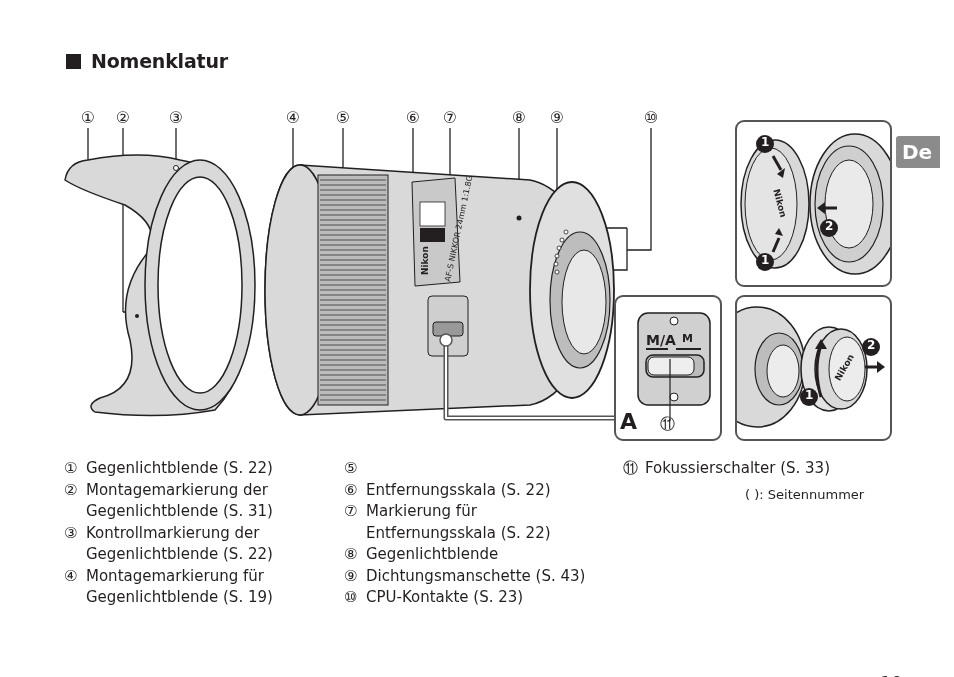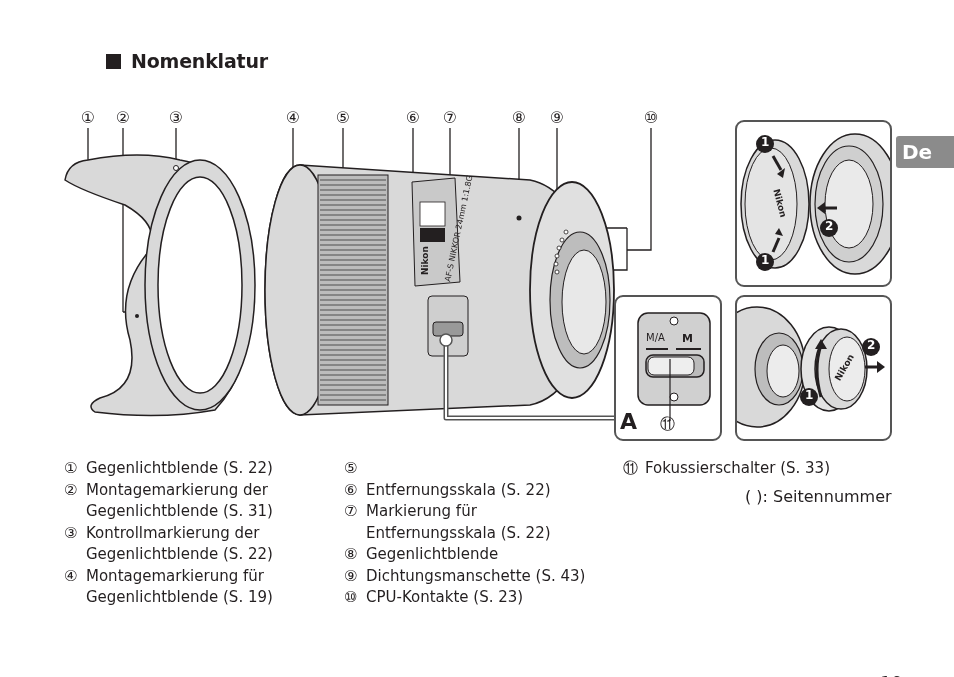--- a/index.html
+++ b/index.html
@@ -1,32 +1,32 @@
 <!DOCTYPE html>
 <html><head>
 <meta charset="utf-8">
 <style>
   html, body { margin:0; padding:0; background:#ffffff; }
   body { width:954px; height:677px; position:relative; overflow:hidden;
          font-family:"DejaVu Sans", "Liberation Sans", sans-serif; color:#231f20; }
-  .heading { position:absolute; left:66px; top:50px; font-size:19px; font-weight:bold; letter-spacing:-0.2px; display:flex; align-items:center;margin-left:40px; }
+  .heading { position:absolute; left:66px; top:50px; font-size:19px; font-weight:bold; letter-spacing:-0.2px; display:flex; align-items:center; }
   .heading .sq { display:inline-block; width:15px; height:15px; background:#231f20; margin-right:10px; }
-  .lang-tab { position:absolute; left:896px; top:136px; width:58px; height:32px; background:#8b8b8b; border-radius:3px 0 0 3px;
+  .lang-tab { position:absolute; left:896px; top:136px; width:44px; height:32px; background:#8b8b8b; border-radius:3px 0 0 3px;
               color:#fff; font-size:20px; font-weight:bold; line-height:32px; padding-left:6px; box-sizing:border-box; }
   .callouts { position:absolute; top:108px; left:0; width:954px; height:22px; }
   .callout-num { position:absolute; font-size:16px; font-family:"DejaVu Sans", sans-serif; color:#231f20; transform:translateX(-50%); }
   svg.illus { position:absolute; left:0; top:0; }
   .list { position:absolute; font-size:15px; line-height:21.5px; color:#231f20; }
   .list .item { display:flex; }
   .list .num { width:22px; flex:0 0 22px; font-size:15px; }
   .list .txt { white-space:pre-line; }
   .list-a { left:64px; top:458px; width:260px; }
   .list-b { left:344px; top:458px; width:270px; }
   .list-c { left:623px; top:458px; width:280px; }
-  .legend-note { position:absolute; left:745px; top:487px; font-size:16px; }
+  .legend-note { position:absolute; left:745px; top:487px; font-size:13px; }
   .page-num { position:absolute; left:880px; top:624px; font-size:18px;margin-top:48px; }
   .box { position:absolute; border:2px solid #555; border-radius:9px; background:#fff; }
 </style>
 </head>
 <body>
 
 <div class="heading">
   <span class="sq"></span>
   <span>Nomenklatur</span>
 </div>
@@ -147,21 +147,21 @@
   <svg width="104" height="142" viewBox="0 0 104 142" style="position:absolute;left:0;top:0;">
     <rect x="22" y="16" width="72" height="92" rx="10" fill="#d0d0d0" stroke="#231f20" stroke-width="1.5"></rect>
     <circle cx="58" cy="24" r="4" fill="#fff" stroke="#231f20" stroke-width="1"></circle>
     <circle cx="58" cy="100" r="4" fill="#fff" stroke="#231f20" stroke-width="1"></circle>
     <line x1="30" y1="52" x2="52" y2="52" stroke="#231f20" stroke-width="2"></line>
     <line x1="60" y1="52" x2="85" y2="52" stroke="#231f20" stroke-width="2"></line>
     <rect x="30" y="58" width="58" height="22" rx="7" fill="#bbb" stroke="#231f20" stroke-width="1.5"></rect>
     <rect x="32" y="60" width="46" height="18" rx="6" fill="#eee" stroke="#231f20" stroke-width="1"></rect>
     <line x1="54" y1="62" x2="54" y2="124" stroke="#231f20" stroke-width="1.2"></line>
   </svg>
-  <span style="position:absolute;left:30px;top:35px;font-size:10px;font-weight:normal;">M/A</span>
+  <span style="position:absolute;left:30px;top:35px;font-size:14px;font-weight:bold;">M/A</span>
   <span style="position:absolute;left:66px;top:35px;font-size:11px;font-weight:bold;">M</span>
   <span style="position:absolute;left:4px;top:112px;font-size:22px;font-weight:bold;">A</span>
   <span style="position:absolute;left:44px;top:118px;font-size:15px;">⑪</span>
 </div>
 
 <div class="box" style="left:735px; top:120px; width:153px; height:163px;">
   <svg width="153" height="163" viewBox="0 0 153 163" style="position:absolute;left:0;top:0;">
     <ellipse cx="118" cy="82" rx="45" ry="70" fill="#d9d9d9" stroke="#231f20" stroke-width="1.5"></ellipse>
     <ellipse cx="112" cy="82" rx="34" ry="58" fill="#cfcfcf" stroke="#231f20" stroke-width="1.2"></ellipse>
     <ellipse cx="112" cy="82" rx="24" ry="44" fill="#eaeaea" stroke="#231f20" stroke-width="1"></ellipse>

